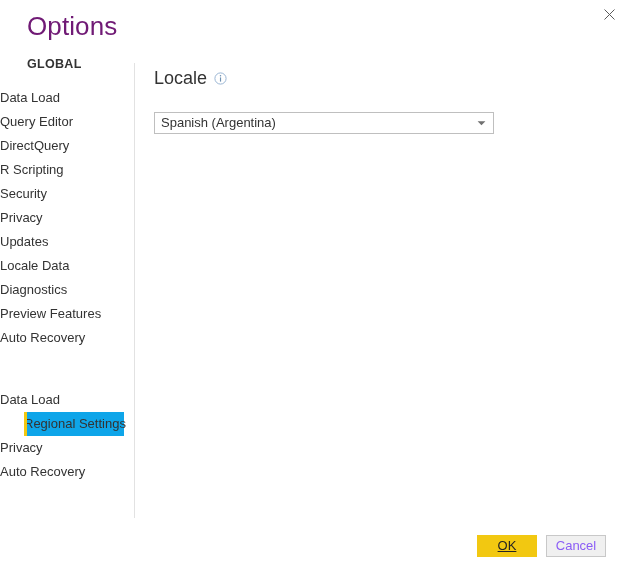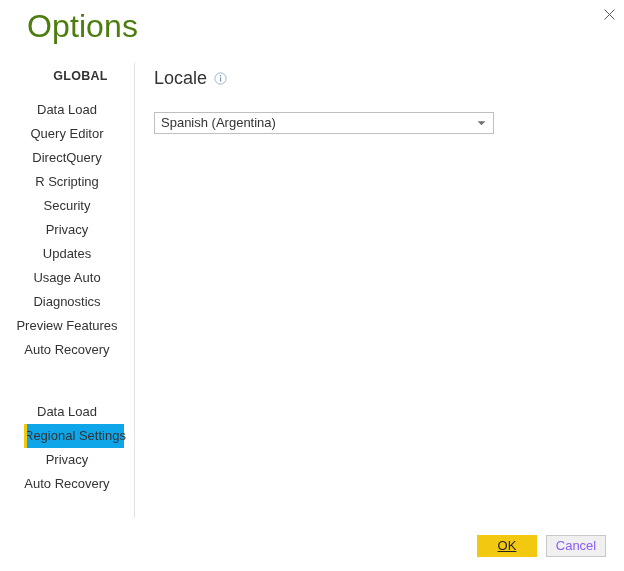--- a/index.html
+++ b/index.html
@@ -32,44 +32,43 @@
     border: none;
     padding: 0;
   }
   #close-button svg { display: block; }
 
   
   #page-title {
     position: absolute;
     left: 27px;
     top: 9px;
-    font-size: 32px;
+    font-size: 26px;
     font-weight: 300;
-    color: #4d7c0f;
+    color: #701a75;
     letter-spacing: 0.1px;
     line-height: 34px;
   }
 
   
   #vertical-divider {
     position: absolute;
     left: 134px;
     top: 63px;
     width: 1px;
     height: 455px;
     background: #e2e2e2;
   }
 
   
   #sidebar {
     position: absolute;
     left: 0;
-    top: 68px;
+    top: 56px;
     width: 134px;
-    text-align: center;
   }
   .sidebar-section { margin-bottom: 0; }
   .section-heading {
     font-size: 12.5px;
     font-weight: bold;
     color: #333333;
     letter-spacing: 0.3px;
     padding-left: 27px;
     height: 22px;
     line-height: 16px;
@@ -197,21 +196,21 @@
   <div class="sidebar-section">
     <div class="section-heading">GLOBAL</div>
     <div class="section-items">
       <div class="sidebar-item">Data Load</div>
       <div class="sidebar-item">Query Editor</div>
       <div class="sidebar-item">DirectQuery</div>
       <div class="sidebar-item">R Scripting</div>
       <div class="sidebar-item">Security</div>
       <div class="sidebar-item">Privacy</div>
       <div class="sidebar-item">Updates</div>
-      <div class="sidebar-item">Usage Auto</div>
+      <div class="sidebar-item">Locale Data</div>
       <div class="sidebar-item">Diagnostics</div>
       <div class="sidebar-item">Preview Features</div>
       <div class="sidebar-item">Auto Recovery</div>
     </div>
   </div>
 
   <div class="gap-between-sections"></div>
 
   <div class="sidebar-section">
     <div class="section-items">

